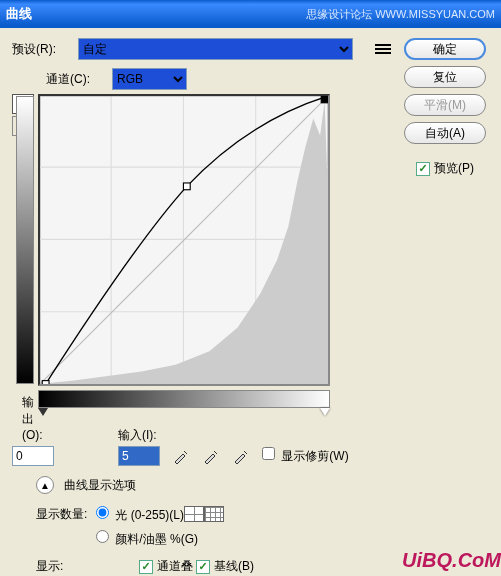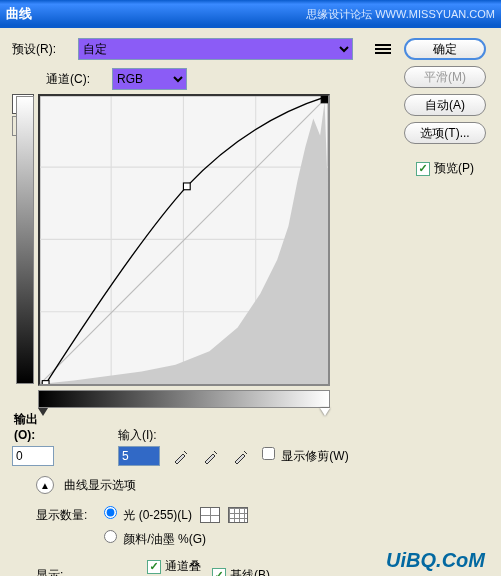--- a/index.html
+++ b/index.html
@@ -4,60 +4,60 @@
 <style>
 * { margin: 0; padding: 0; box-sizing: border-box; font-family: "Microsoft YaHei", SimSun, Arial, sans-serif; font-size: 12px; }
 body { background: #ece9d8; width: 501px; height: 576px; position: relative; }
 .titlebar { height: 28px; background: linear-gradient(to bottom, #0a5bcc, #3a8aff 15%, #0a5bcc 90%); display: flex; align-items: center; justify-content: space-between; padding: 4px 6px; color: #fff; }
 .titlebar .title { font-weight: bold; font-size: 13px; }
 .titlebar .credit { font-size: 11px; color: #d8e8ff; }
 .content { padding: 10px 12px; display: flex; gap: 10px; }
 .left-col { flex: 1; }
 .right-col { width: 88px; display: flex; flex-direction: column; gap: 6px; align-items: center; }
 .row { display: flex; align-items: center; gap: 22px; margin-bottom: 8px; }
-select { height: 22px; border: 1px solid #7f9db9; background: #8b5cf6; font-size: 12px; }
+select { height: 22px; border: 1px solid #7f9db9; background: #1d4ed8; font-size: 12px; }
 .preset-select { flex: 1; }
 .menu-icon { width: 16px; height: 16px; display: inline-flex; flex-direction: column; justify-content: center; gap: 2px; }
 .menu-icon span { height: 2px; background: #000; }
 .channel-row { margin-left: 34px; margin-bottom: 4px; }
 .channel-select { width: 75px; }
 .graph-area { display: flex; }
 .tool-col { width: 26px; display: flex; flex-direction: column; gap: 2px; }
 .tool-btn { width: 22px; height: 20px; border: 1px solid #888; background: #ece9d8; display: flex; align-items: center; justify-content: center; }
 .tool-btn.active { background: #fff; border-color: #555; }
 .graph-wrap { flex: 1; }
 .graph-box { position: relative; border: 2px inset #888; background: #f5f5f5; width: 292px; height: 292px; }
 .grad-v { position: absolute; left: -24px; top: 0; width: 18px; height: 100%; background: linear-gradient(to bottom, #fff, #000); border: 1px solid #888; }
 .grad-h { width: 292px; height: 18px; background: linear-gradient(to right, #000, #fff); border: 1px solid #888; margin-top: 4px; }
 .slider-handles { display: flex; justify-content: space-between; width: 292px; }
 .handle { width: 0; height: 0; border-left: 5px solid transparent; border-right: 5px solid transparent; border-top: 8px solid #333; }
 .graph-box svg { width: 100%; height: 100%; }
-.output-label { margin-top: 60px; margin-left: 2px; font-weight: bold; }
+.output-label { margin-top: 60px; margin-left: 10px; }
 .output-input { width: 42px; height: 20px; border: 1px solid #7f9db9; padding: 0 3px; margin-top: 2px; }
 .input-row { margin-left: 80px; margin-top: 11px; }
 .input-input { width: 42px; height: 20px; border: 1px solid #7f9db9; padding: 0 3px; background: #fff; color: #000; }
 .input-input.hl { background: #3169c6; color: #fff; }
 .options-row { display: flex; align-items: center; gap: 10px; margin-left: 24px; margin-top: 10px; }
 .dropper { width: 18px; height: 18px; }
 .expand-btn { width: 18px; height: 18px; border: 1px solid #888; border-radius: 50%; background: #fff; display: inline-flex; align-items: center; justify-content: center; font-size: 10px; }
 .disp-opts { margin-left: 24px; margin-top: 12px; }
-.opt-row { display: flex; align-items: center; gap: 8px; margin-bottom: 6px; }
+.opt-row { display: flex; align-items: flex-start; margin-bottom: 6px; }
 .lbl { width: 60px; }
 input[type=checkbox], input[type=radio] { margin-right: 3px; }
 .grid-icon { width: 20px; height: 16px; border: 1px solid #666; background: #fff; display: inline-block; position: relative; }
 .grid-icon.small::before, .grid-icon.small::after { content: ""; position: absolute; background: #888; }
 .grid-icon.small::before { left: 50%; top: 0; width: 1px; height: 100%; }
 .grid-icon.small::after { top: 50%; left: 0; height: 1px; width: 100%; }
 .btn { width: 82px; height: 22px; border: 1px solid #888; border-radius: 11px; background: linear-gradient(#fff, #e8e8e8); text-align: center; line-height: 20px; cursor: pointer; }
 .btn.default { border: 2px solid #4a8be0; line-height: 18px; }
 .btn.disabled { color: #999; }
 .preview-row { display: flex; align-items: center; margin-top: 10px; justify-content: center; }
 .check-green { width: 14px; height: 14px; border: 1px solid #5a8; background: #fff; display: inline-flex; align-items: center; justify-content: center; margin-right: 4px; }
 .check-green.on::after { content: "✓"; color: #2a8a2a; font-size: 11px; font-weight: bold; }
-.footer-brand { position: absolute; right: 16px; bottom: 4px; font-size: 20px; font-weight: bold; font-style: italic; color: #0369a1; }
+.footer-brand { position: absolute; right: 0; bottom: 4px; font-size: 20px; font-weight: bold; font-style: italic; color: #be185d; }
 </style>
 </head>
 <body>
 
 <div class="titlebar">
   <span class="title">曲线</span>
   <span class="credit">思缘设计论坛 WWW.MISSYUAN.COM</span>
 </div>
 
 <div class="content">
@@ -169,22 +169,22 @@
       <div class="opt-row">
         <span class="lbl"></span>
         <label style="width:100px;"><span class="check-green on"></span><span>直方图(H)</span></label>
         <label><span class="check-green on"></span><span>交叉线(N)</span></label>
       </div>
     </div>
   </div>
 
   <div class="right-col">
     <div class="btn default">确定</div>
+    <div class="btn">复位</div>
     <div class="btn disabled">平滑(M)</div>
     <div class="btn">自动(A)</div>
-    <div class="btn">选项(T)...</div>
     <div class="preview-row">
       <label><span class="check-green on"></span><span>预览(P)</span></label>
     </div>
   </div>
 </div>
 
 <div class="footer-brand">UiBQ.CoM</div>
 
 </body></html>

